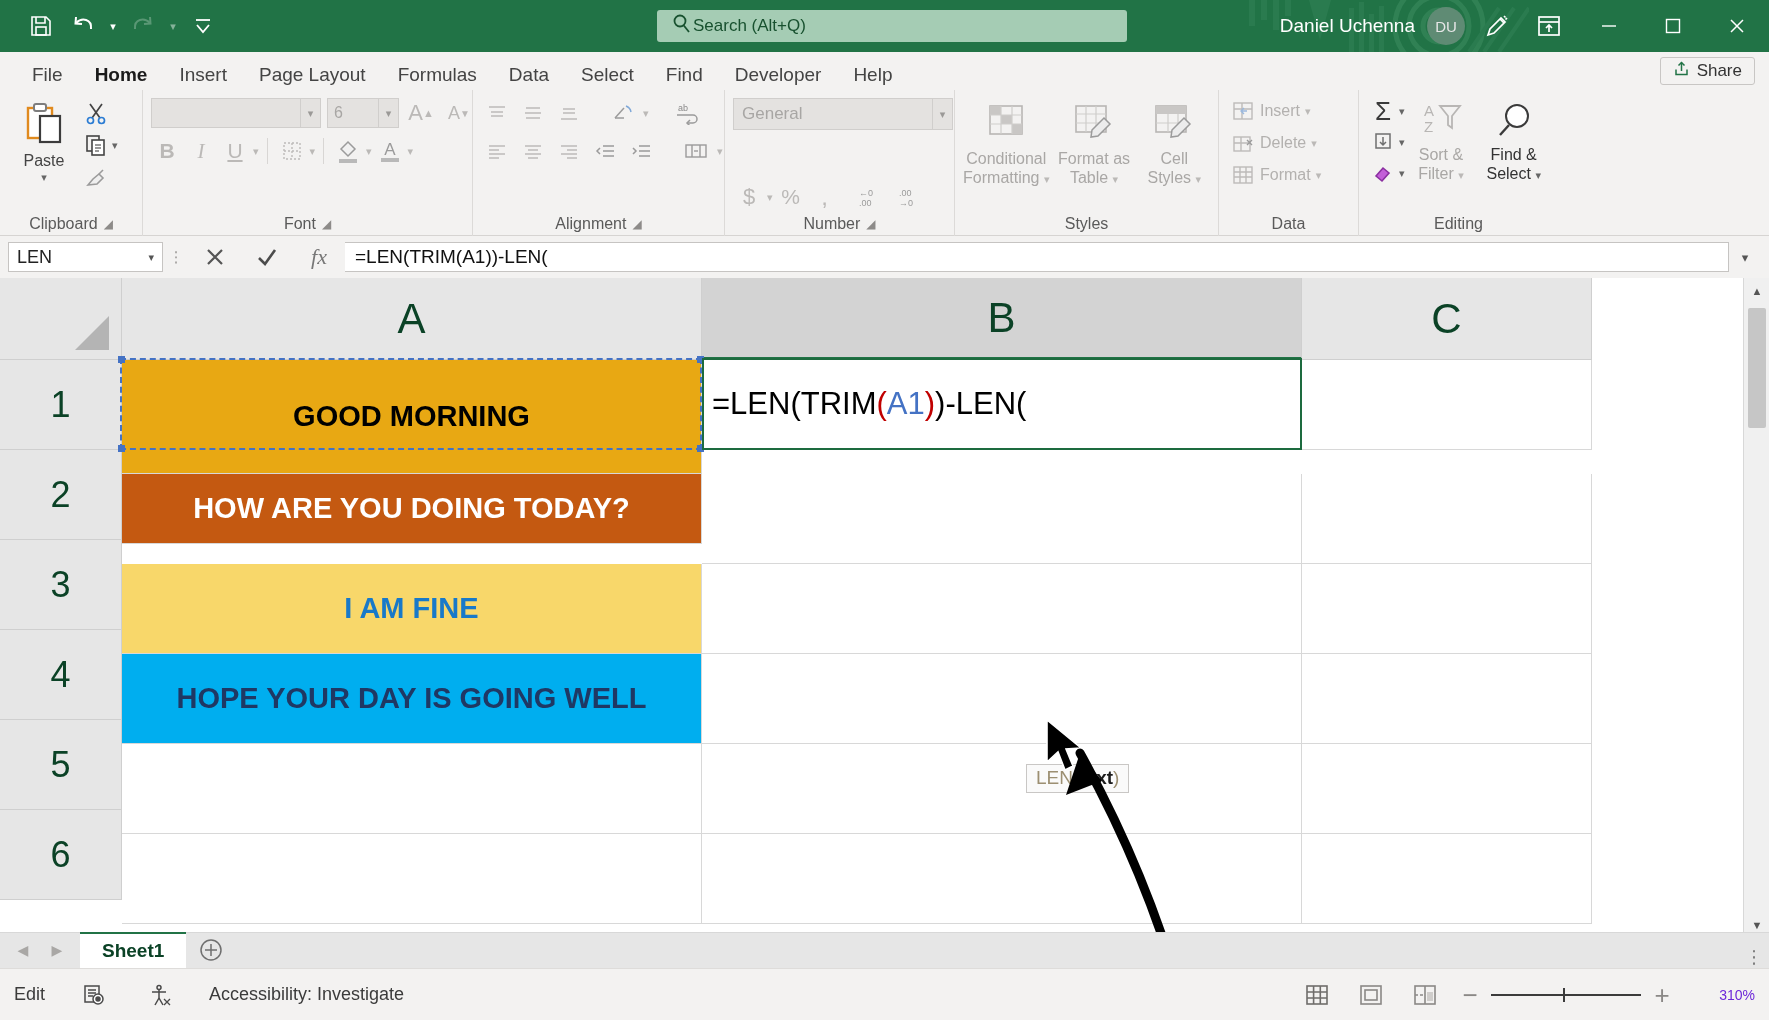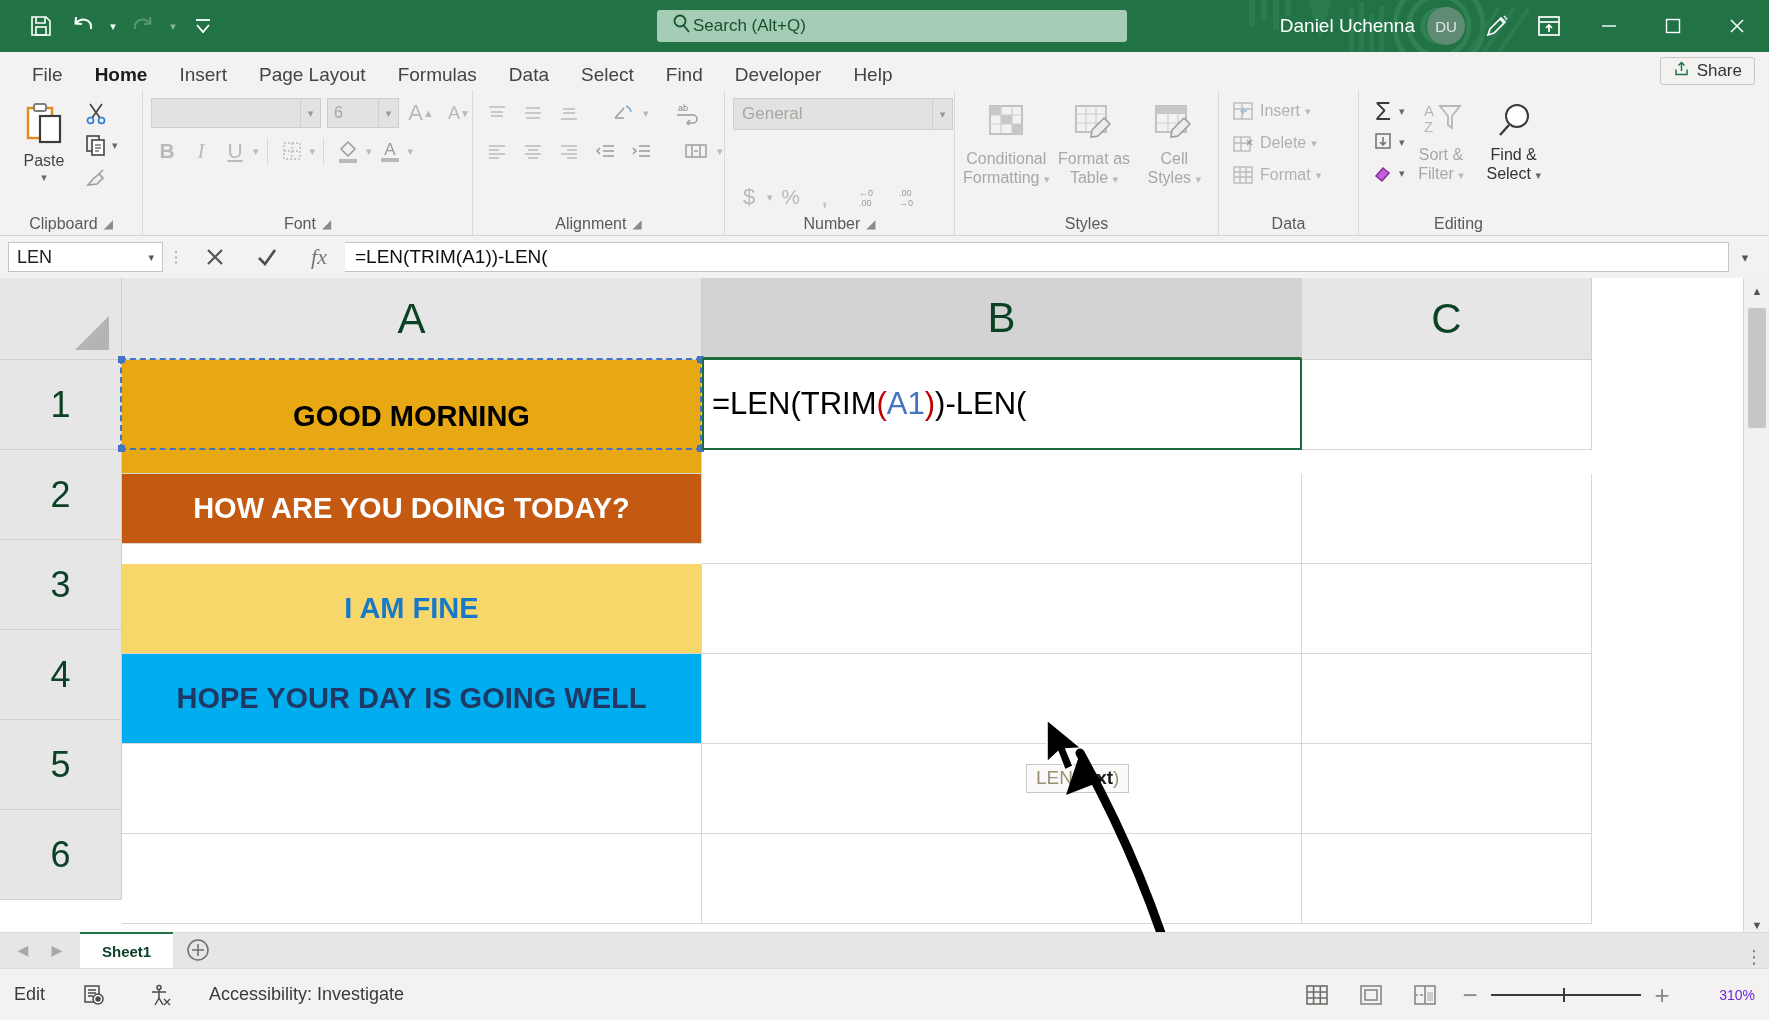--- a/index.html
+++ b/index.html
@@ -208,21 +208,21 @@
 
   
   .sheetbar{
     position:absolute; left:0; bottom:52px; width:1769px; height:36px; background:#e6e6e6;
     display:flex; align-items:flex-end; border-top:1px solid #d8d8d8;
   }
   .navbtns{ display:flex; height:36px; align-items:center; padding:0 6px; }
   .navb{ width:34px;height:32px;display:flex;align-items:center;justify-content:center;color:#a9a7a5;font-size:14px;cursor:pointer;}
   .stab{
     height:36px; padding:4px 22px; background:#fff; display:flex; align-items:center;
-    font-size:15px; color:#0b4226; font-weight:bold; border-top:2px solid #217346; cursor:pointer;
+    font-size:19px; color:#0b4226; font-weight:bold; border-top:2px solid #217346; cursor:pointer;
   }
   .addsheet{
     width:50px;height:36px; display:flex;align-items:center;justify-content:center;
     color:#666; font-size:22px; cursor:pointer;
   }
   .tabsplit{ margin-left:auto; display:flex; align-items:center; color:#777; padding-right:6px; font-size:18px;}
 
   
   .statusbar{
     position:absolute; left:0; bottom:0; width:1769px; height:52px; background:#f3f2f1;

